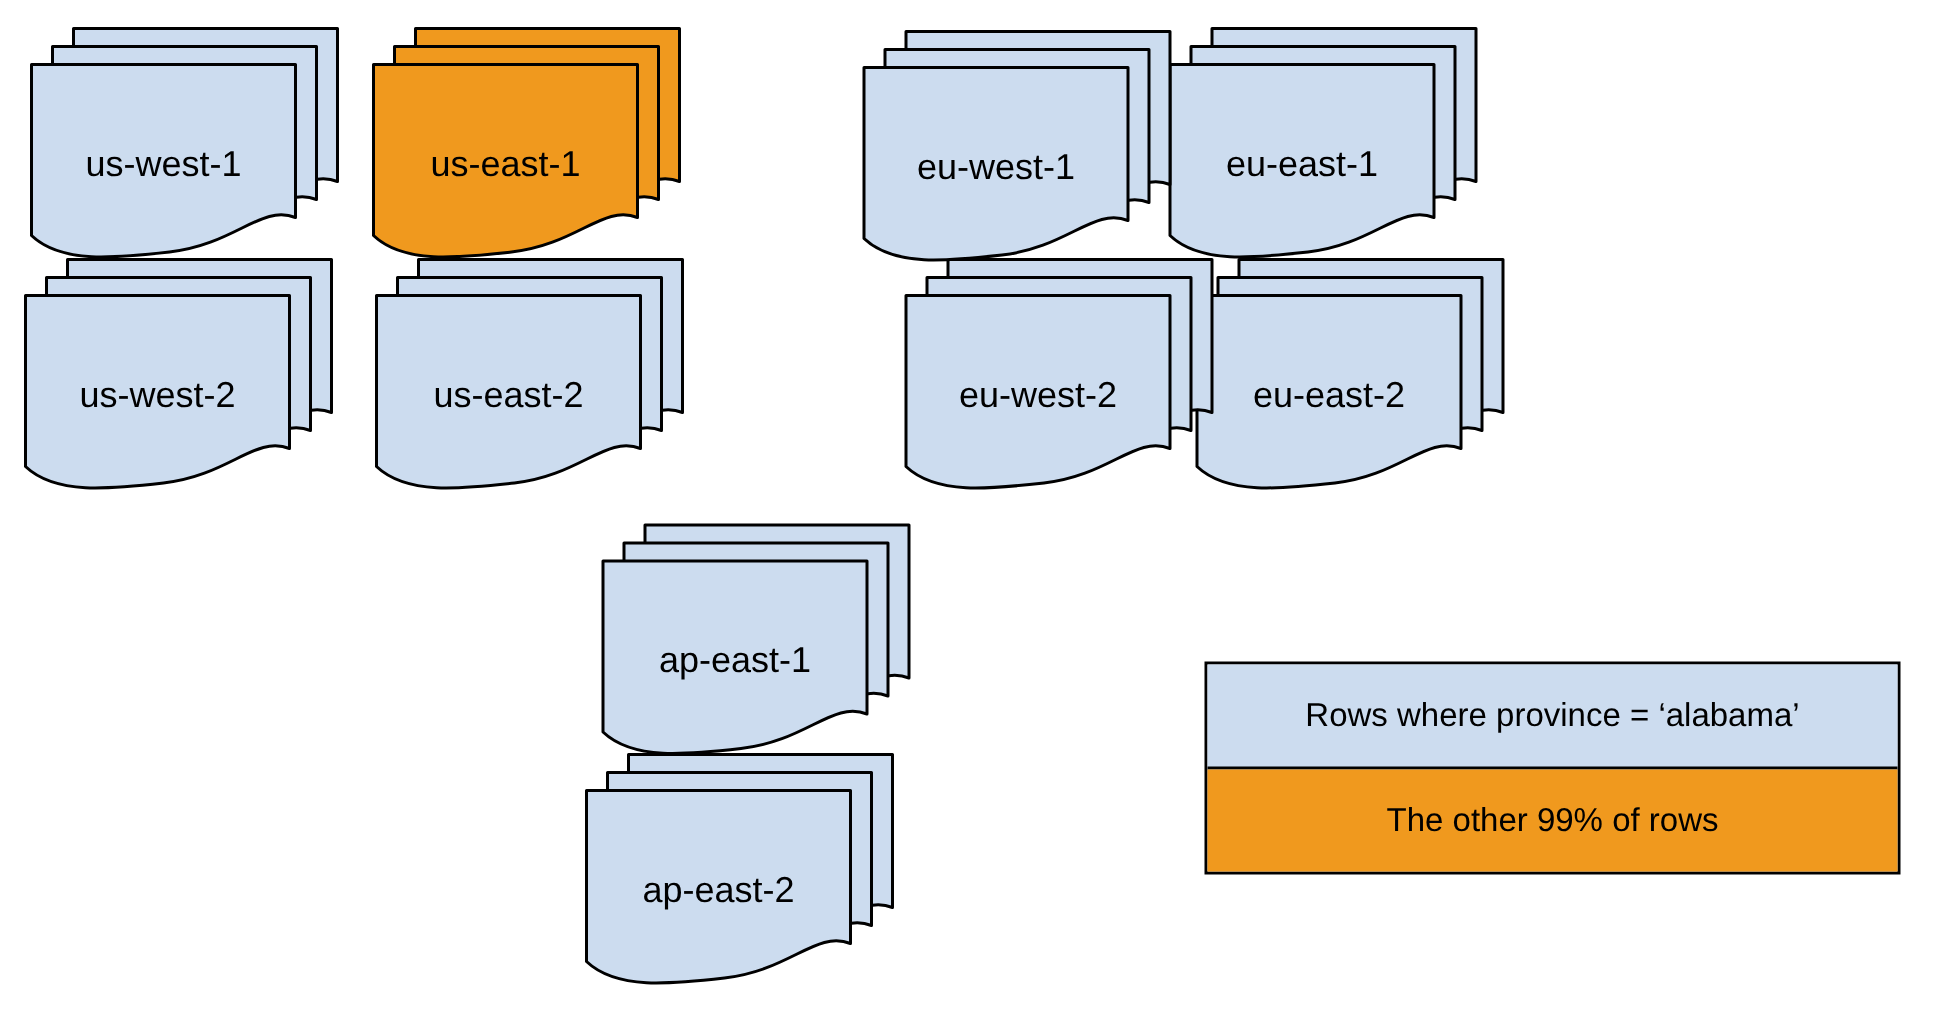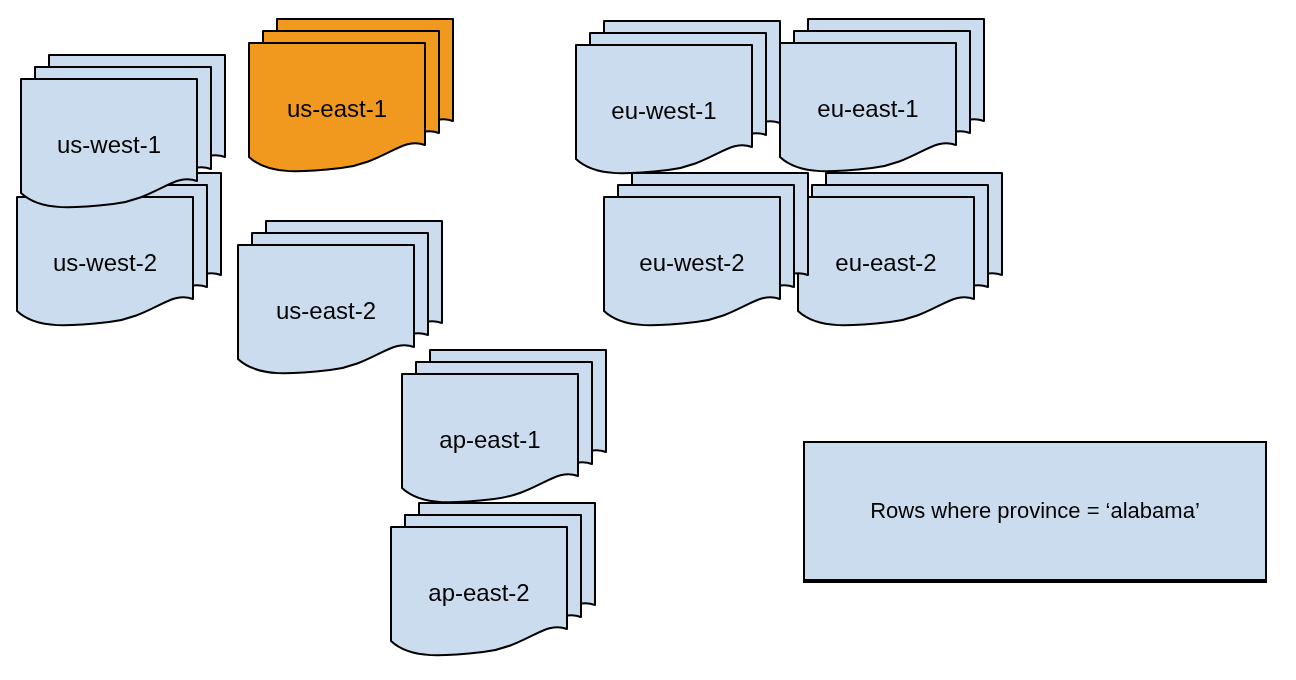--- a/index.html
+++ b/index.html
@@ -65,21 +65,21 @@
     border-bottom: 2px solid var(--stroke, #000000);
   }
   .fill-blue   { background: var(--shape-blue,   #CCDCEF); }
   .fill-orange { background: var(--shape-orange, #F0991E); }
 </style>
 </head>
 <body>
 
 <div class="canvas">
   <div id="stacks-layer">
-      <div class="stack" style="left: 20px; top: 18px; z-index: 10; margin-top: 36px; --fill: #CCDCEF;">
+      <div class="stack" style="left: 20px; top: 18px; z-index: 10; --fill: #CCDCEF;">
     <svg class="doc doc-back" width="178" height="136" viewBox="0 0 178 136">
       <path class="doc-path" d="M1,1 L177,1 L177,103 C154,94 137,121 93,126 C57,130 21,134 1,115 Z"></path>
     </svg>
     <svg class="doc doc-mid" width="178" height="136" viewBox="0 0 178 136">
       <path class="doc-path" d="M1,1 L177,1 L177,103 C154,94 137,121 93,126 C57,130 21,134 1,115 Z"></path>
     </svg>
     <svg class="doc doc-front" width="178" height="136" viewBox="0 0 178 136">
       <path class="doc-path" d="M1,1 L177,1 L177,103 C154,94 137,121 93,126 C57,130 21,134 1,115 Z"></path>
       <text class="doc-label" x="89" y="75" text-anchor="middle">us-west-1</text>
     </svg>
@@ -125,21 +125,21 @@
       <path class="doc-path" d="M1,1 L177,1 L177,103 C154,94 137,121 93,126 C57,130 21,134 1,115 Z"></path>
     </svg>
     <svg class="doc doc-mid" width="178" height="136" viewBox="0 0 178 136">
       <path class="doc-path" d="M1,1 L177,1 L177,103 C154,94 137,121 93,126 C57,130 21,134 1,115 Z"></path>
     </svg>
     <svg class="doc doc-front" width="178" height="136" viewBox="0 0 178 136">
       <path class="doc-path" d="M1,1 L177,1 L177,103 C154,94 137,121 93,126 C57,130 21,134 1,115 Z"></path>
       <text class="doc-label" x="89" y="75" text-anchor="middle">us-west-2</text>
     </svg>
   </div>
-      <div class="stack" style="left: 237px; top: 172px; z-index: 5; margin-top: 48px; --fill: #CCDCEF;">
+      <div class="stack" style="left: 250px; top: 172px; z-index: 5; --fill: #CCDCEF;">
     <svg class="doc doc-back" width="178" height="136" viewBox="0 0 178 136">
       <path class="doc-path" d="M1,1 L177,1 L177,103 C154,94 137,121 93,126 C57,130 21,134 1,115 Z"></path>
     </svg>
     <svg class="doc doc-mid" width="178" height="136" viewBox="0 0 178 136">
       <path class="doc-path" d="M1,1 L177,1 L177,103 C154,94 137,121 93,126 C57,130 21,134 1,115 Z"></path>
     </svg>
     <svg class="doc doc-front" width="178" height="136" viewBox="0 0 178 136">
       <path class="doc-path" d="M1,1 L177,1 L177,103 C154,94 137,121 93,126 C57,130 21,134 1,115 Z"></path>
       <text class="doc-label" x="89" y="75" text-anchor="middle">us-east-2</text>
     </svg>
@@ -191,14 +191,17 @@
       <path class="doc-path" d="M1,1 L177,1 L177,103 C154,94 137,121 93,126 C57,130 21,134 1,115 Z"></path>
       <text class="doc-label" x="89" y="75" text-anchor="middle">ap-east-2</text>
     </svg>
   </div>
     </div>
 
   <div class="legend">
     <div class="legend-row fill-blue">
       <span class="legend-label">Rows where province = ‘alabama’</span>
     </div>
+    <div class="legend-row fill-orange">
+      <span class="legend-label">The other 99% of rows</span>
+    </div>
   </div>
 </div>
 
 </body></html>

